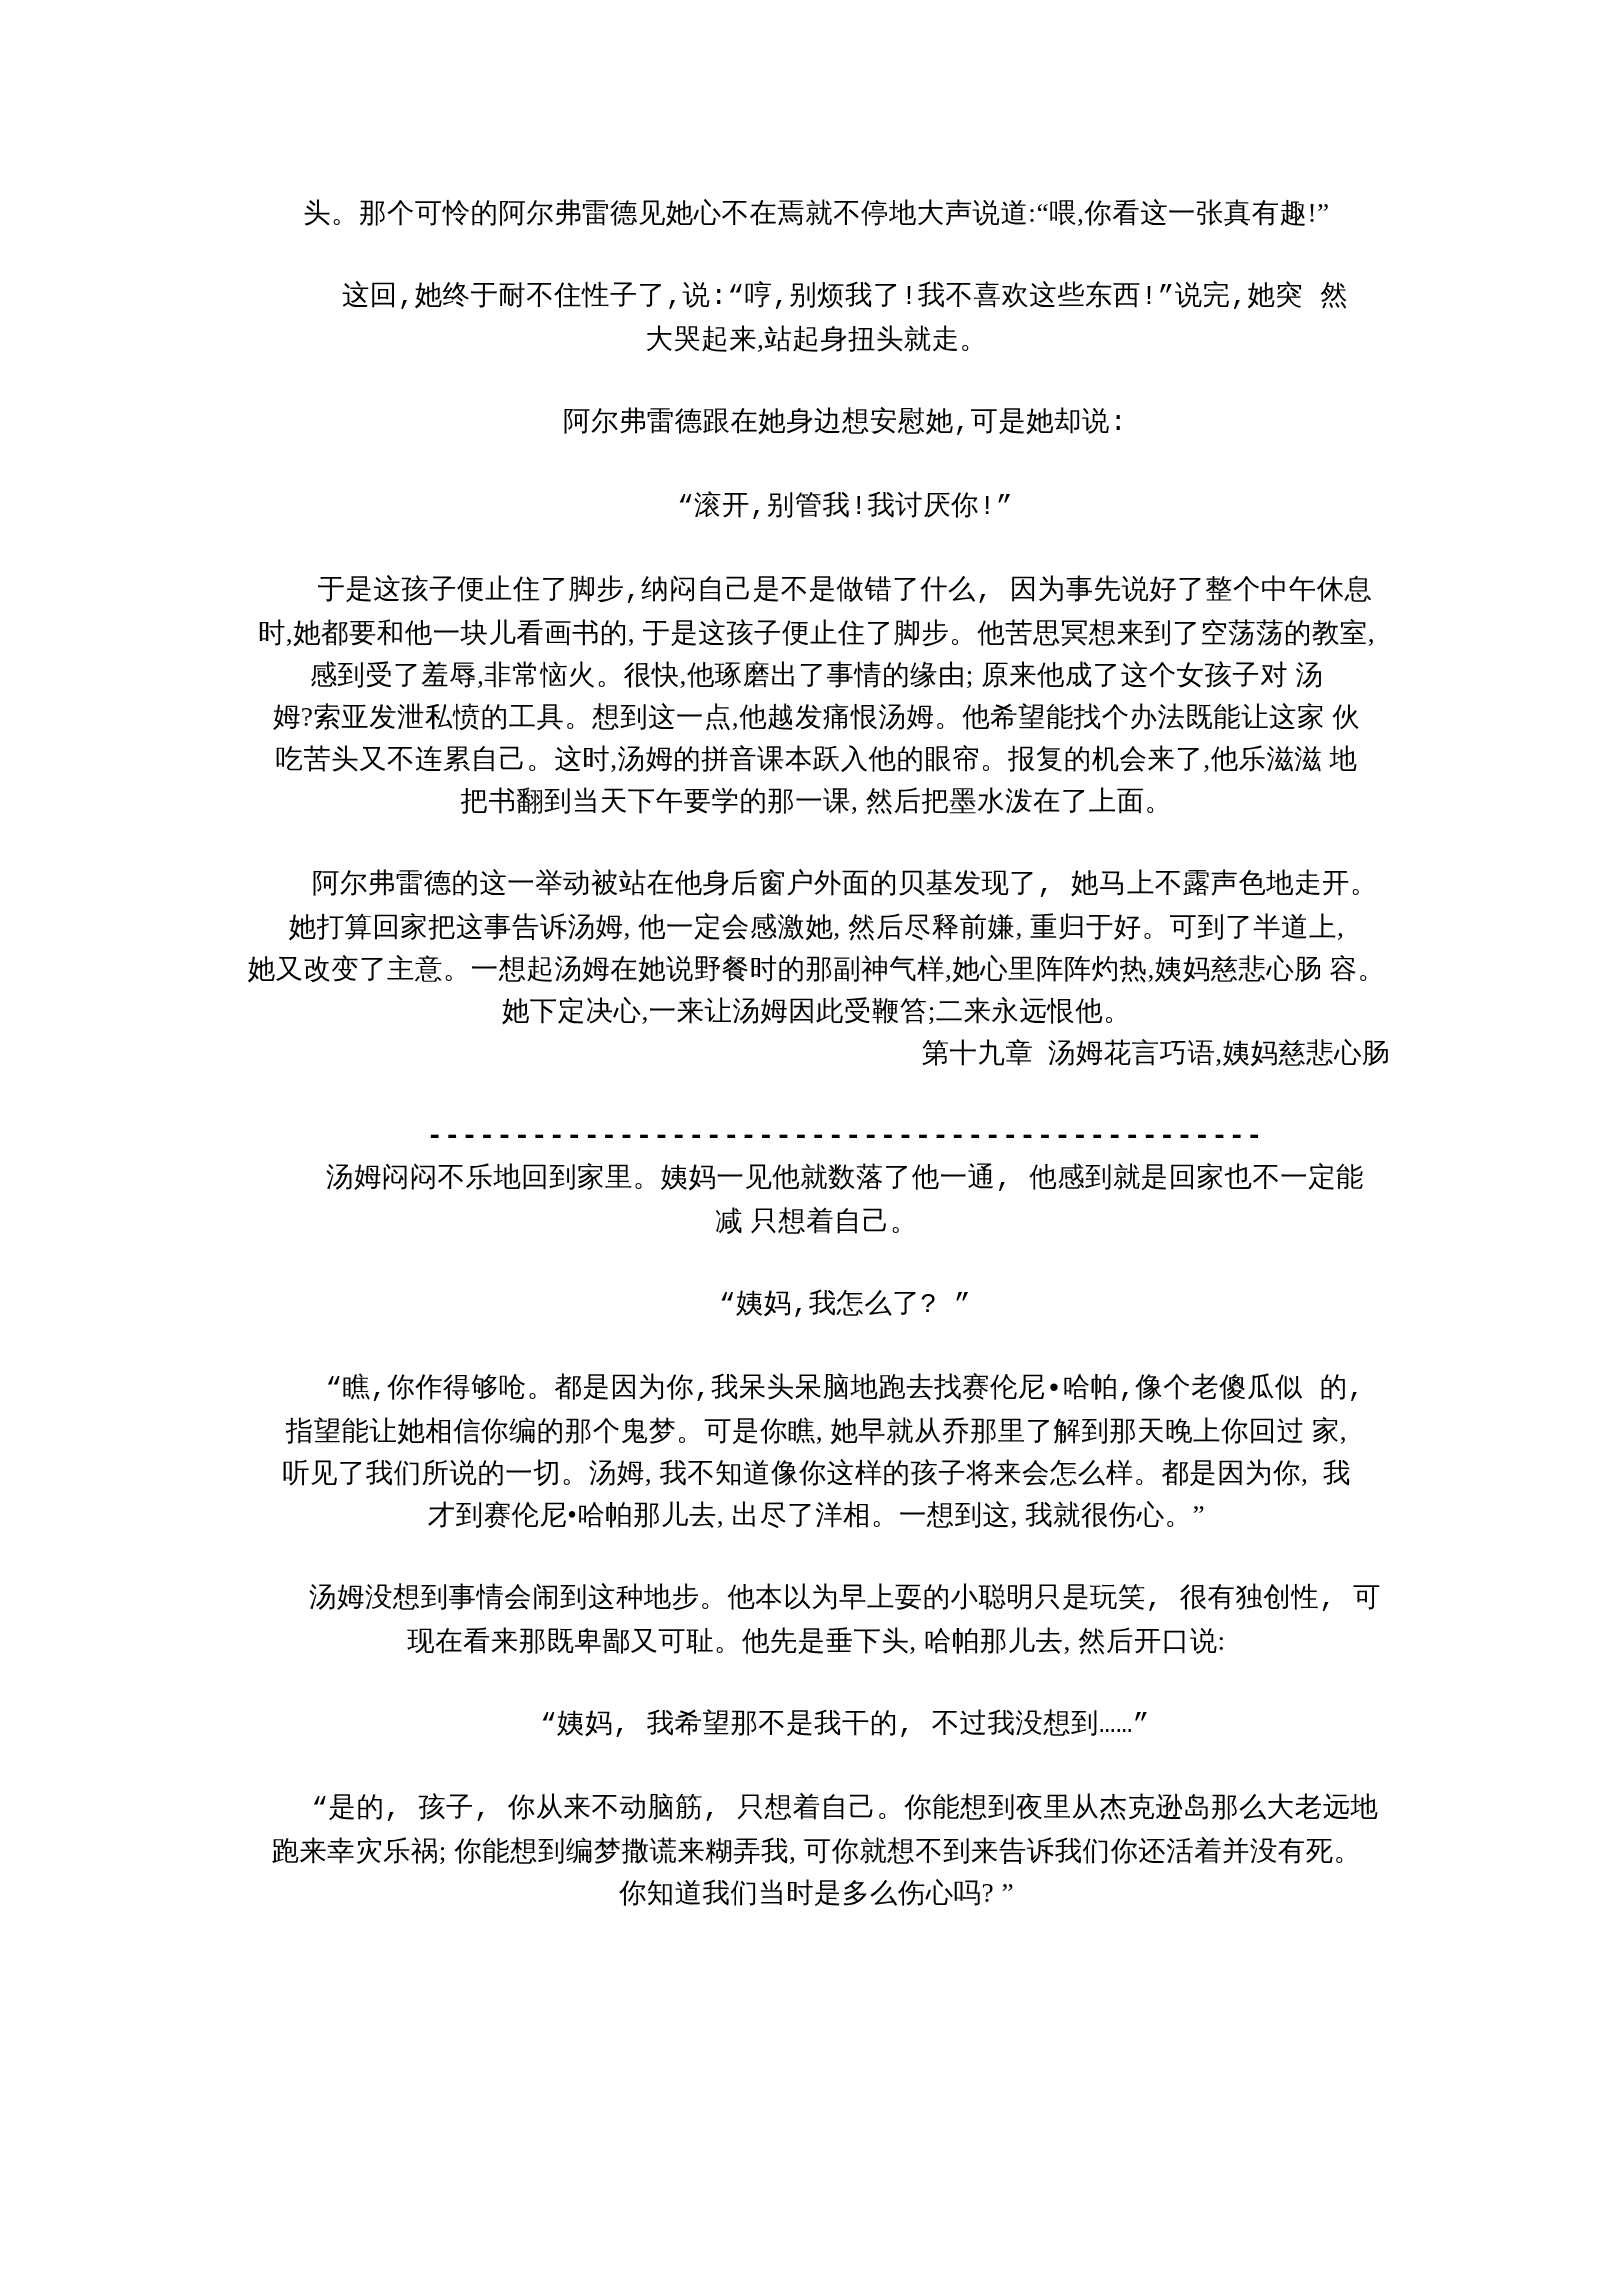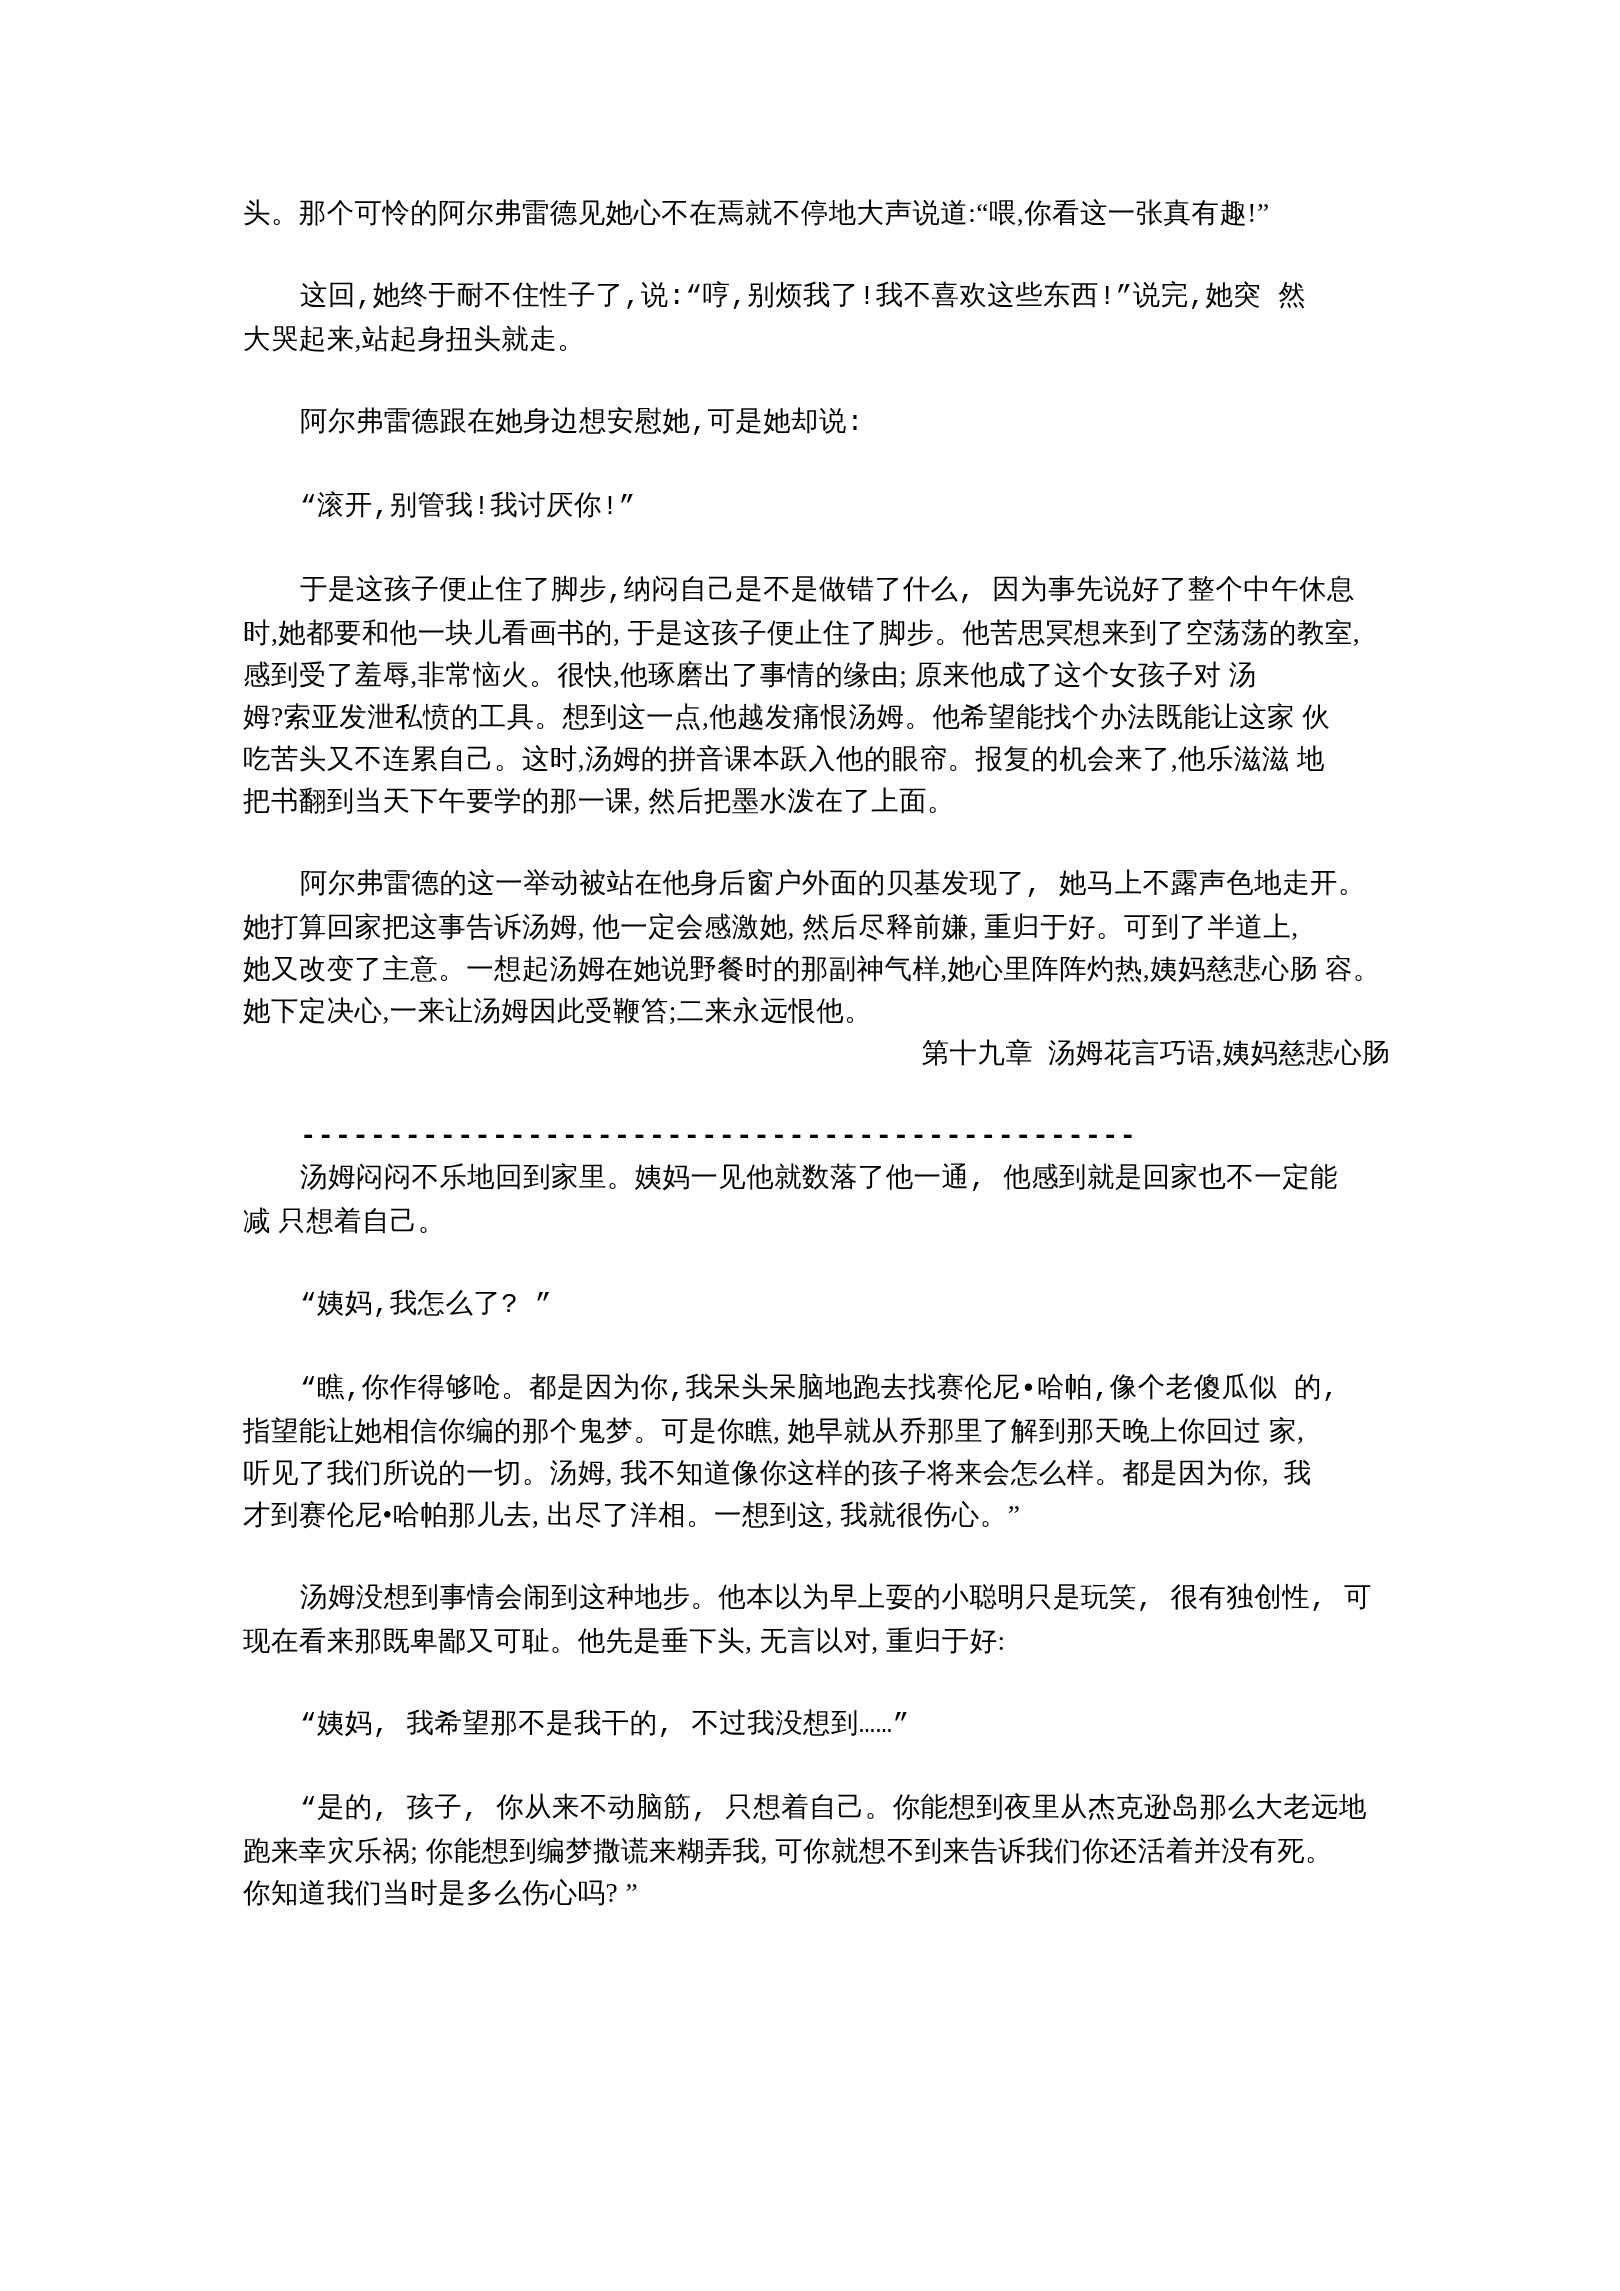--- a/index.html
+++ b/index.html
@@ -16,20 +16,21 @@
     overflow: hidden;
   }
   .doc {
     position: absolute;
     left: 243px;
     top: 192px;
     width: 1147px;
   }
   .para {
     margin: 0 0 42px 0;
+    text-align: center;
   }
   .para.no-gap {
     margin-bottom: 0;
   }
   .line {
     font-size: 27.4px;
     line-height: 42px;
     white-space: pre;
     letter-spacing: 0.5px;
   }
@@ -90,21 +91,21 @@
       <div class="line first-indent">“姨妈,我怎么了? ”</div>
     </div>
     <div class="para body">
       <div class="line first-indent">“瞧,你作得够呛。都是因为你,我呆头呆脑地跑去找赛伦尼•哈帕,像个老傻瓜似 的,</div>
       <div class="line">指望能让她相信你编的那个鬼梦。可是你瞧, 她早就从乔那里了解到那天晚上你回过 家,</div>
       <div class="line">听见了我们所说的一切。汤姆, 我不知道像你这样的孩子将来会怎么样。都是因为你,  我</div>
       <div class="line">才到赛伦尼•哈帕那儿去, 出尽了洋相。一想到这, 我就很伤心。”</div>
     </div>
     <div class="para body">
       <div class="line first-indent">汤姆没想到事情会闹到这种地步。他本以为早上耍的小聪明只是玩笑, 很有独创性, 可</div>
-      <div class="line">现在看来那既卑鄙又可耻。他先是垂下头, 无言以对, 重归于好:</div>
+      <div class="line">现在看来那既卑鄙又可耻。他先是垂下头, 哈帕那儿去, 然后开口说:</div>
     </div>
     <div class="para body">
       <div class="line first-indent">“姨妈, 我希望那不是我干的, 不过我没想到……”</div>
     </div>
     <div class="para body">
       <div class="line first-indent">“是的, 孩子, 你从来不动脑筋, 只想着自己。你能想到夜里从杰克逊岛那么大老远地</div>
       <div class="line">跑来幸灾乐祸; 你能想到编梦撒谎来糊弄我, 可你就想不到来告诉我们你还活着并没有死。</div>
       <div class="line">你知道我们当时是多么伤心吗? ”</div>
     </div>
   </div>

